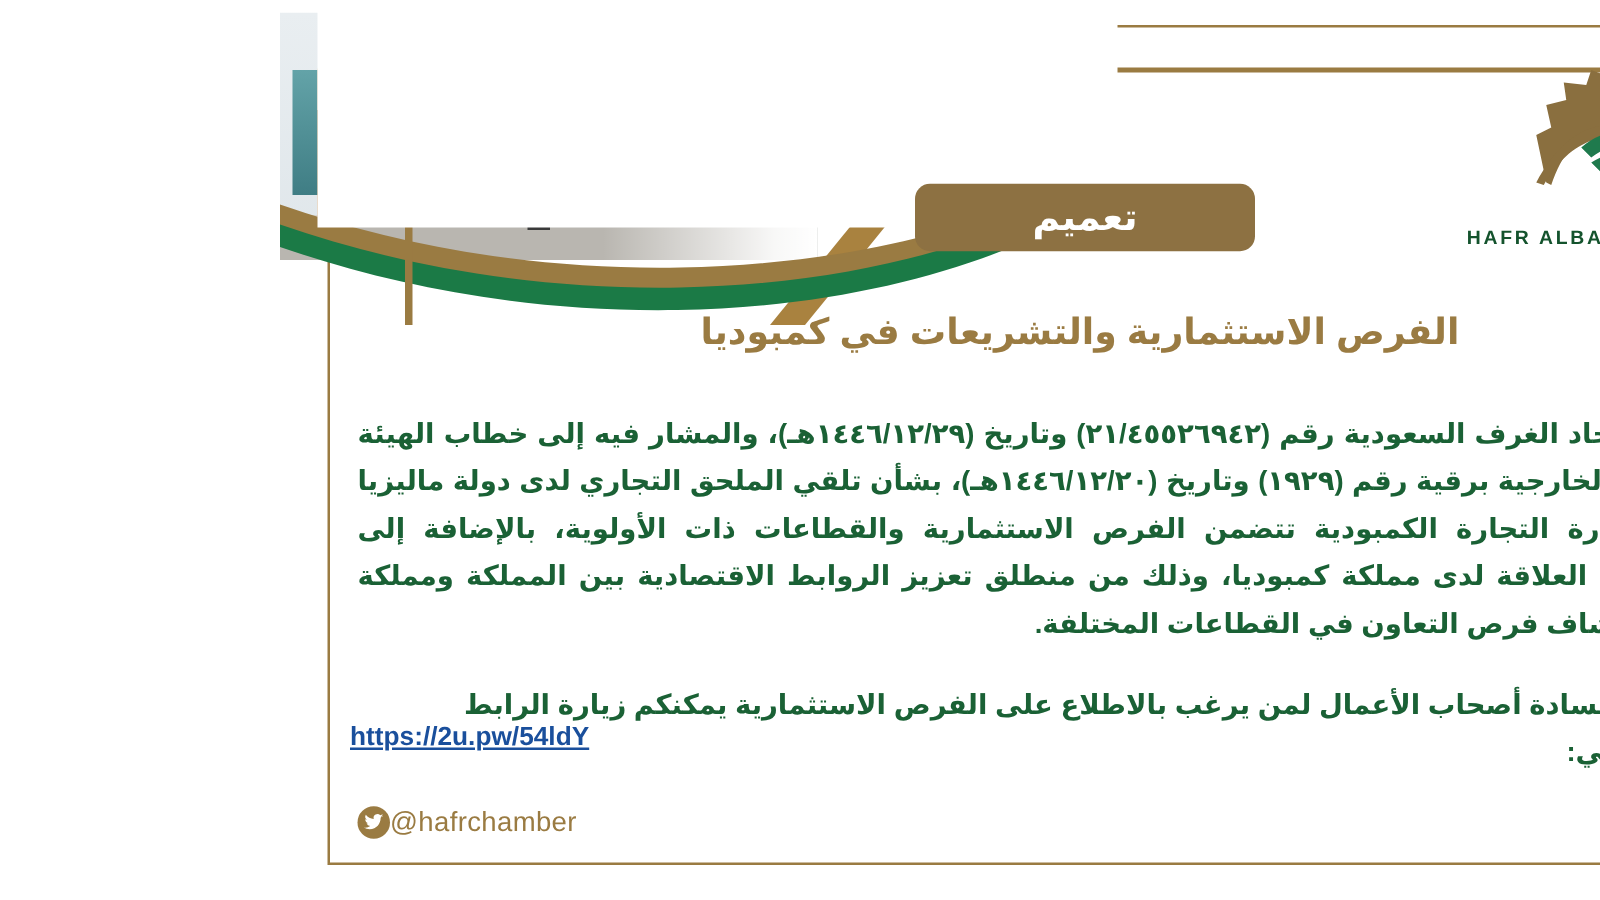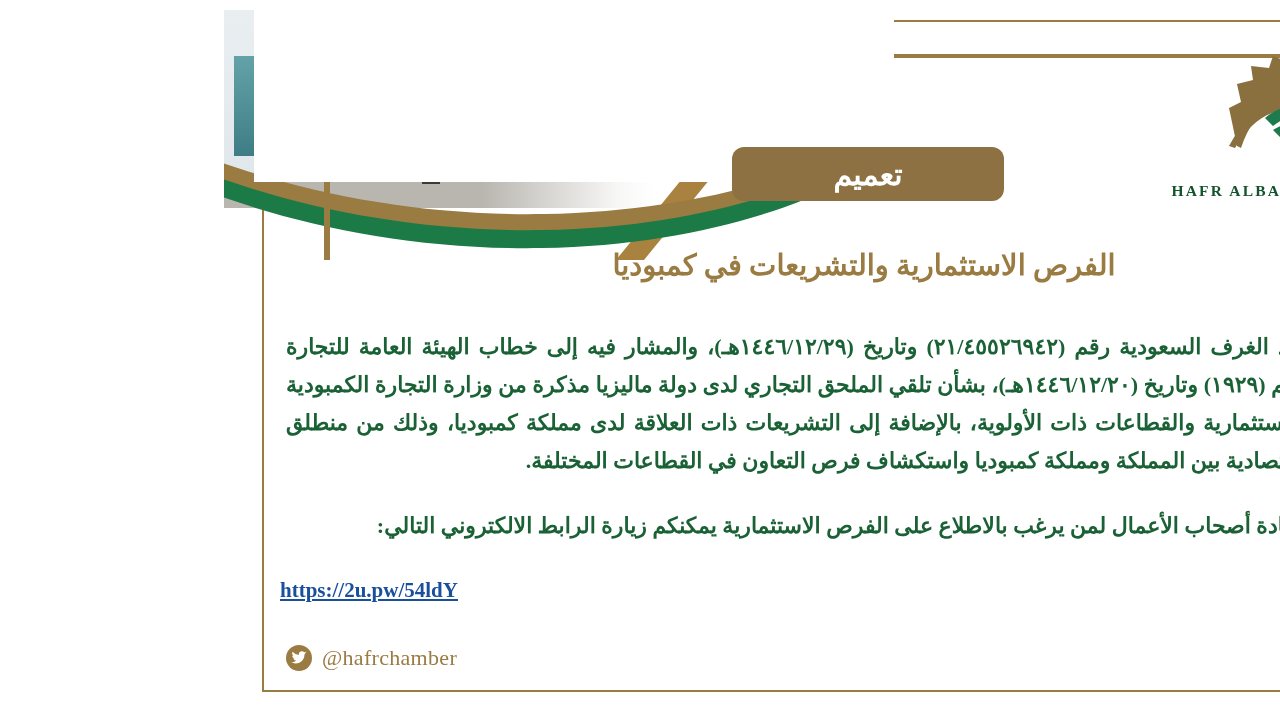--- a/index.html
+++ b/index.html
@@ -6,21 +6,20 @@
   html, body {
     width: 1280px; height: 720px;
     background: #ffffff;
     font-family: "Liberation Sans", "DejaVu Sans", sans-serif;
     overflow: hidden;
   }
   #stage {
     position: relative;
     width: 1056px; height: 720px;
     background: #ffffff;
-    font-family: Liberation Serif, serif;
   }
 
   
   .frame {
     position: absolute;
     left: 38px; top: 20px;
     width: 1204px; height: 672px;
     border: 2px solid #9a7b42;
     border-top-right-radius: 58px;
     border-bottom-right-radius: 58px;
@@ -170,21 +169,21 @@
     color: #1a4f9c;
     font-size: 21px;
     font-weight: bold;
     text-decoration: underline;
     direction: ltr; display:inline-block;
   }
 
   
   .twitter {
     position:absolute; left: 62px; top: 645px;
-    display:flex; align-items:center; gap:10px;
+    display:flex; align-items:center; 
     direction: ltr;
   }
   .tw-icon {
     width: 26px; height: 26px; border-radius: 50%;
     background: #9a7b42;
     display:flex; align-items:center; justify-content:center;
   }
   .tw-handle {
     color: #9a7b42;
     font-size: 22px;

